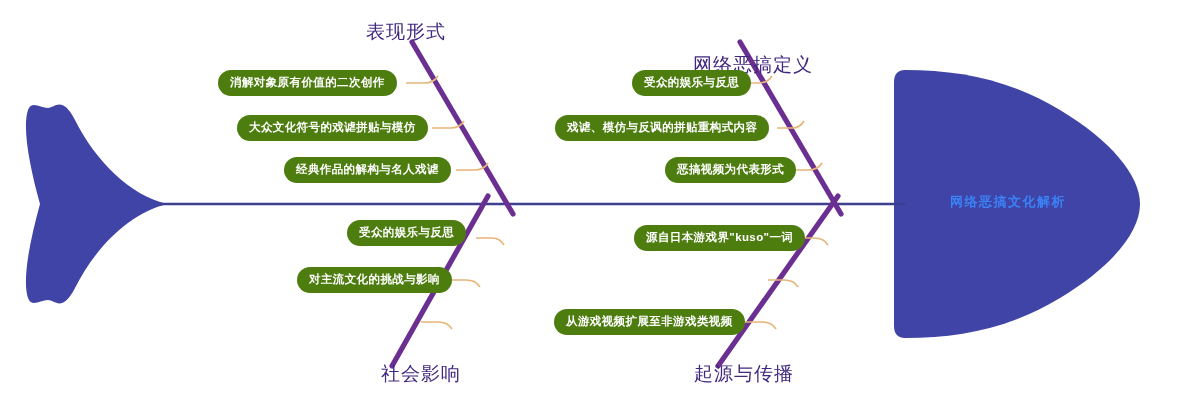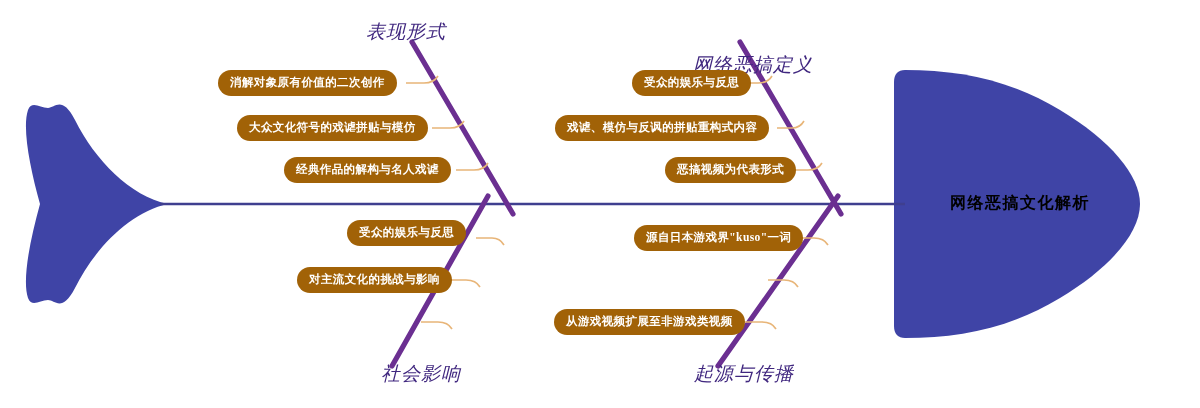--- a/index.html
+++ b/index.html
@@ -26,45 +26,43 @@
   }
   .cat-label {
     position: absolute;
     color: #40277f;
     font-family: "DejaVu Serif", "Liberation Serif", serif;
     font-size: 19px;
     font-weight: 400;
     letter-spacing: 1px;
     white-space: nowrap;
     line-height: 1;
-    font-style: italic;
   }
   .cause-box {
     position: absolute;
     box-sizing: border-box;
-    background: #a16207;
+    background: #4d7c0f;
     color: #ffffff;
     border-radius: 13px;
     font-size: 11.5px;
     font-weight: bold;
     letter-spacing: 0.4px;
     white-space: nowrap;
     display: flex;
     align-items: center;
     justify-content: center;
     height: 26px;
     padding: 8px 12px;
     line-height: 1;
-    font-family: Liberation Serif, serif;
   }
   .head-title {
     position: absolute;
-    color: #000000;
+    color: #3b82f6;
     font-family: "DejaVu Serif", "Liberation Serif", serif;
-    font-size: 16px;
+    font-size: 13px;
     font-weight: bold;
     letter-spacing: 1.5px;
     white-space: nowrap;
     line-height: 1;
     text-align: center;
   }
 </style>
 </head>
 <body>
 

